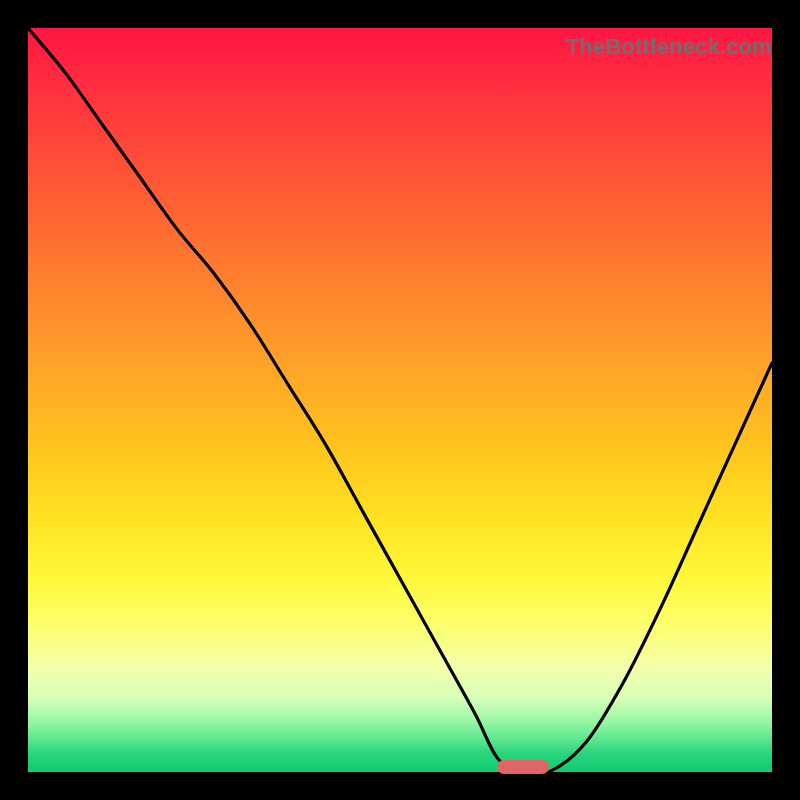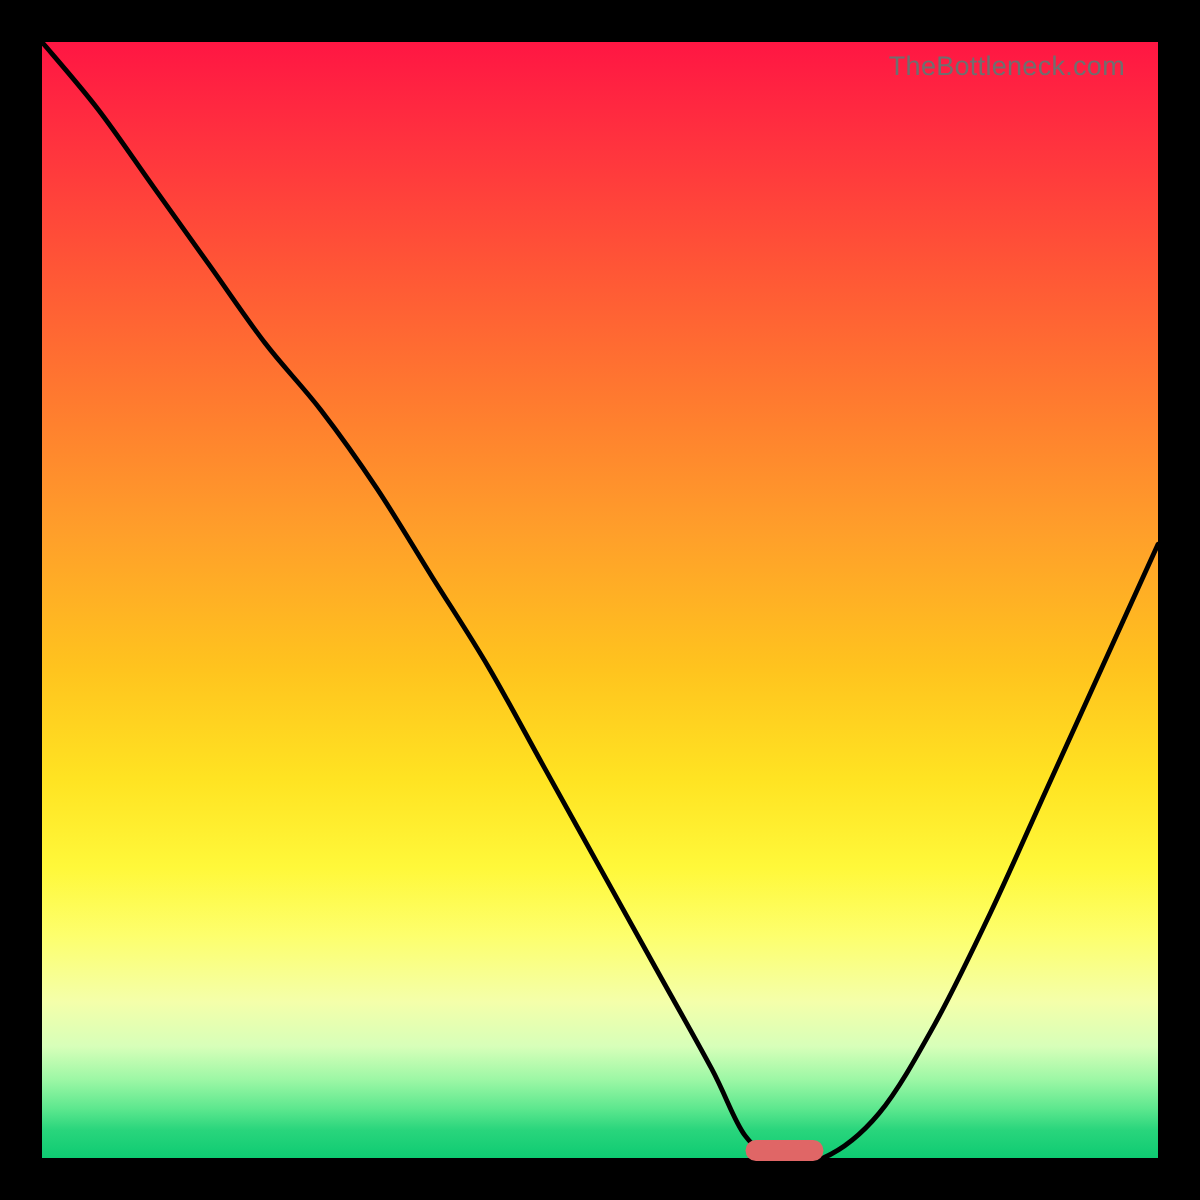--- a/index.html
+++ b/index.html
@@ -37,24 +37,24 @@
       #d7ffb9 90%,
       #9cf7a5 93%,
       #5fe88f 95.5%,
       #29d57c 97.5%,
       #0ecb72 100%
     );
   }
   .watermark {
     position: absolute;
     top: 6px;
-    right: 22px;
+    right: 0;
     color: #6f6f6f;
-    font-size: 18px;
-    font-weight: 400;
+    font-size: 22px;
+    font-weight: 700;
     letter-spacing: 0.2px;
     user-select: none;
   }
   svg.curve {
     position: absolute;
     left: 0;
     top: 0;
     width: 744px;
     height: 744px;
     overflow: visible;

